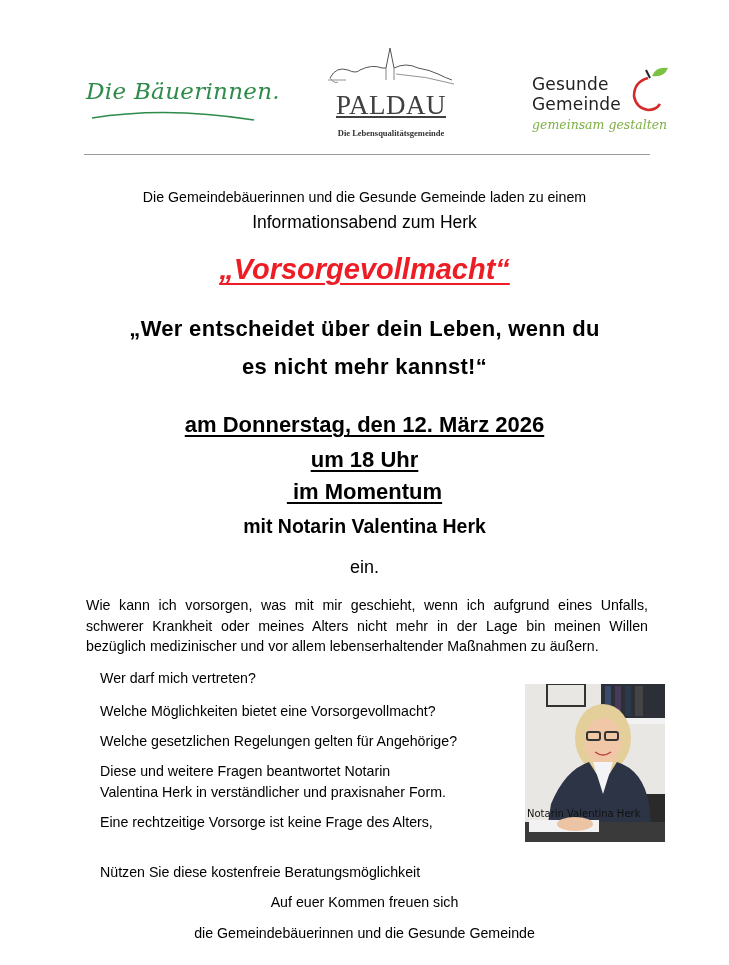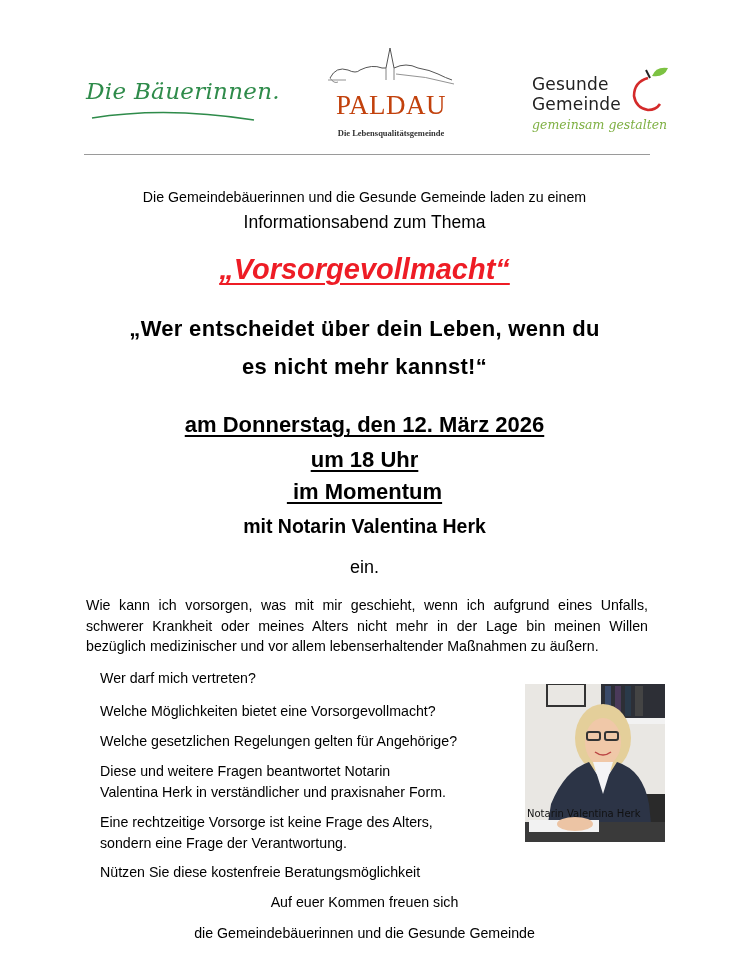--- a/index.html
+++ b/index.html
@@ -4,21 +4,21 @@
 <style>
   html, body { margin: 0; padding: 0; background: #ffffff; }
   body { width: 729px; height: 965px; position: relative; overflow: hidden; font-family: "Liberation Sans", sans-serif; color: #000; }
   .abs { position: absolute; }
   .center { left: 0; width: 729px; text-align: center; }
 
   
   .logo-bauerinnen { left: 86px; top: 78px; width: 172px; height: 48px; }
   .logo-bauerinnen .script { position: absolute; left: 0; top: 0; font-family: "DejaVu Serif", serif; font-style: italic; font-size: 23px; color: #2e8b4a; letter-spacing: 0.3px; white-space: nowrap; }
   .logo-paldau { left: 326px; top: 44px; width: 130px; height: 100px; text-align: center; }
-  .logo-paldau .name { position: absolute; left: 0; width: 130px; top: 46px; font-family: "Liberation Serif", serif; font-size: 27px; letter-spacing: 0.5px; color: #c2410c; }
+  .logo-paldau .name { position: absolute; left: 0; width: 130px; top: 46px; font-family: "Liberation Serif", serif; font-size: 27px; letter-spacing: 0.5px; color: #404040; text-decoration: underline; }
   .logo-paldau .tag { position: absolute; left: 0; width: 130px; top: 84px; font-family: "Liberation Serif", serif; font-size: 8.5px; font-weight: bold; color: #333; }
   .logo-gesund { left: 530px; top: 62px; width: 140px; height: 75px; }
   .logo-gesund .l1, .logo-gesund .l2 { position: absolute; left: 2px; font-family: "DejaVu Sans", sans-serif; font-size: 17px; color: #222; letter-spacing: 0.2px; }
   .logo-gesund .l1 { top: 12px; }
   .logo-gesund .l2 { top: 32px; }
   .logo-gesund .l3 { position: absolute; left: 2px; top: 55px; font-family: "DejaVu Serif", serif; font-style: italic; font-size: 12.5px; color: #7fb043; white-space: nowrap; text-align: right; }
   .logo-gesund svg { position: absolute; left: 100px; top: 2px; }
 
   .rule { left: 84px; top: 154px; width: 566px; height: 1px; background: #9a9a9a; }
 
@@ -80,42 +80,41 @@
   <svg width="40" height="50">
     <path d="M18 14 Q 4 18 4 32 Q 6 44 18 46 Q 26 46 30 40" stroke="#d42a2a" stroke-width="2.6" fill="none"></path>
     <path d="M16 6 L 20 14" stroke="#222" stroke-width="2"></path>
     <path d="M22 12 Q 26 2 38 4 Q 34 14 22 12 Z" fill="#7cc242"></path>
   </svg>
 </div>
 
 <div class="abs rule"></div>
 
 <div class="abs center intro1">Die Gemeindebäuerinnen und die Gesunde Gemeinde laden zu einem</div>
-<div class="abs center intro2">Informationsabend zum Thema</div>
+<div class="abs center intro2">Informationsabend zum Herk</div>
 <div class="abs center title-red"><span>„Vorsorgevollmacht“</span></div>
 <div class="abs center quote quote1">„Wer entscheidet über dein Leben, wenn du</div>
 <div class="abs center quote quote2">es nicht mehr kannst!“</div>
 <div class="abs center when when1"><span>am Donnerstag, den 12. März 2026</span></div>
 <div class="abs center when when2"><span style="white-space:pre">um 18 Uhr</span></div>
 <div class="abs center when when3"><span style="white-space:pre"> im Momentum</span></div>
 <div class="abs center speaker">mit Notarin Valentina Herk</div>
 <div class="abs center ein">ein.</div>
 
 <div class="abs para">Wie kann ich vorsorgen, was mit mir geschieht, wenn ich aufgrund eines Unfalls, schwerer Krankheit oder meines Alters nicht mehr in der Lage bin meinen Willen bezüglich medizinischer und vor allem lebenserhaltender Maßnahmen zu äußern.</div>
 
 <div class="abs q q1">Wer darf mich vertreten?</div>
 <div class="abs q q2">Welche Möglichkeiten bietet eine Vorsorgevollmacht?</div>
 <div class="abs q q3">Welche gesetzlichen Regelungen gelten für Angehörige?</div>
 <div class="abs q q4">
   <div>Diese und weitere Fragen beantwortet Notarin</div>
   <div>Valentina Herk in verständlicher und praxisnaher Form.</div>
 </div>
 <div class="abs q q5">
   <div>Eine rechtzeitige Vorsorge ist keine Frage des Alters,</div>
-  <div>sondern eine Frage der Verantwortung.</div>
 </div>
 <div class="abs q q6">Nützen Sie diese kostenfreie Beratungsmöglichkeit</div>
 
 <div class="abs photo">
   <svg width="140" height="158" viewBox="0 0 140 158">
     <rect width="140" height="158" fill="#e9e7e3"></rect>
     <rect x="76" y="0" width="64" height="34" fill="#2d2f36"></rect>
     <rect x="80" y="2" width="6" height="30" fill="#3a4a6a"></rect>
     <rect x="90" y="2" width="6" height="30" fill="#4a3a5a"></rect>
     <rect x="100" y="2" width="6" height="30" fill="#2a3a4a"></rect>

